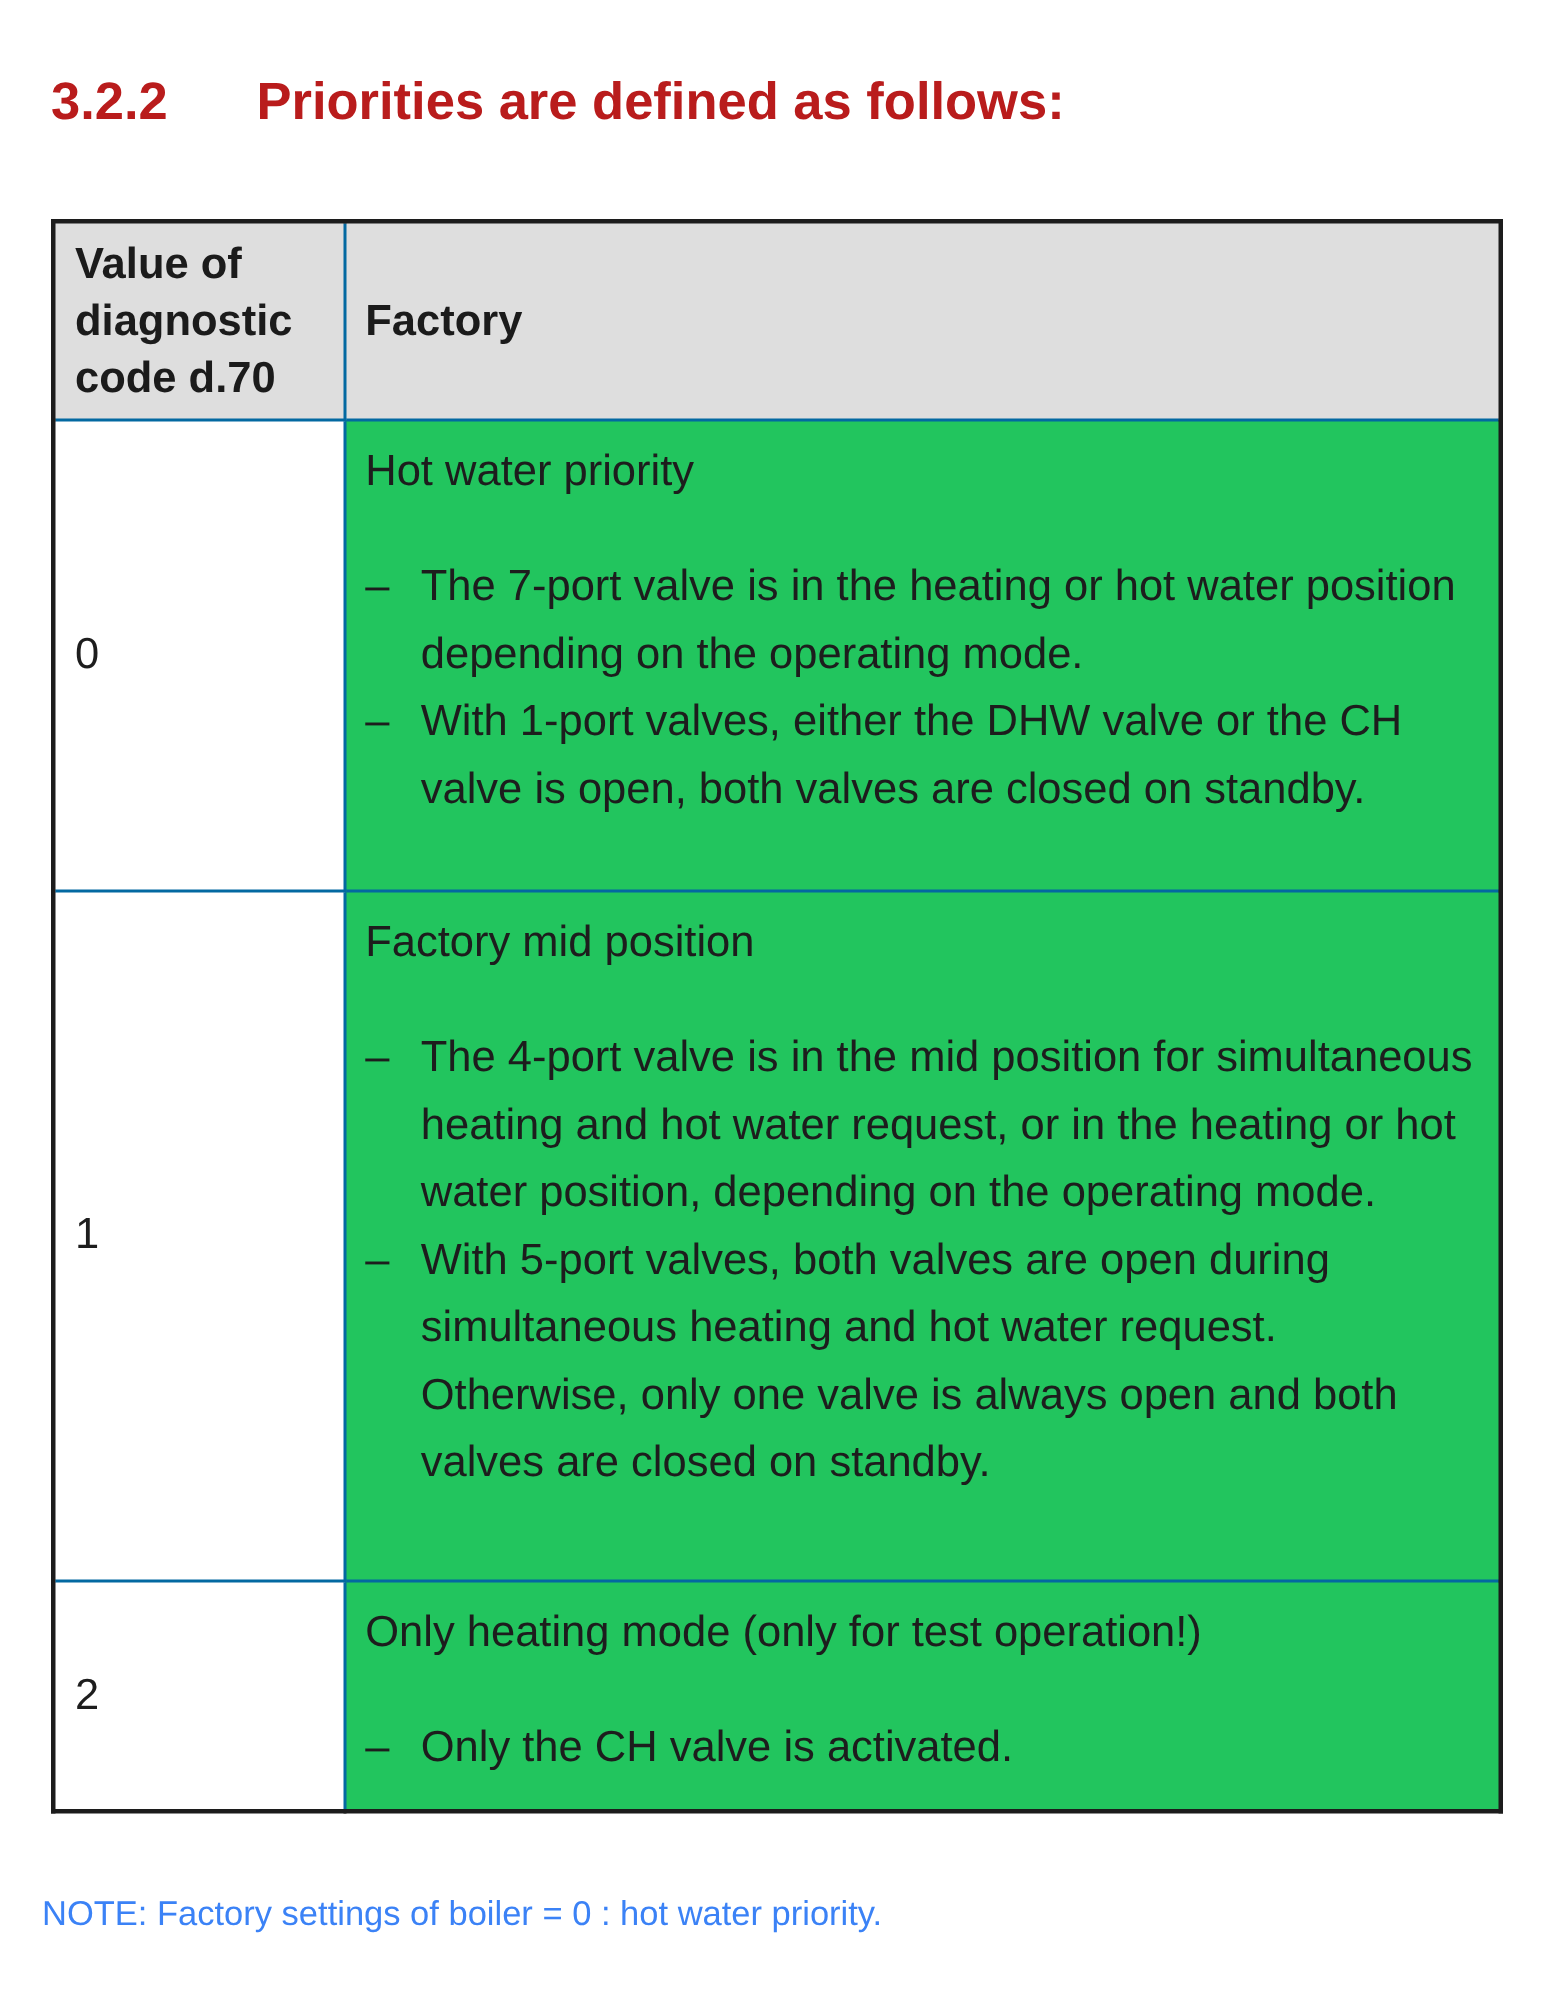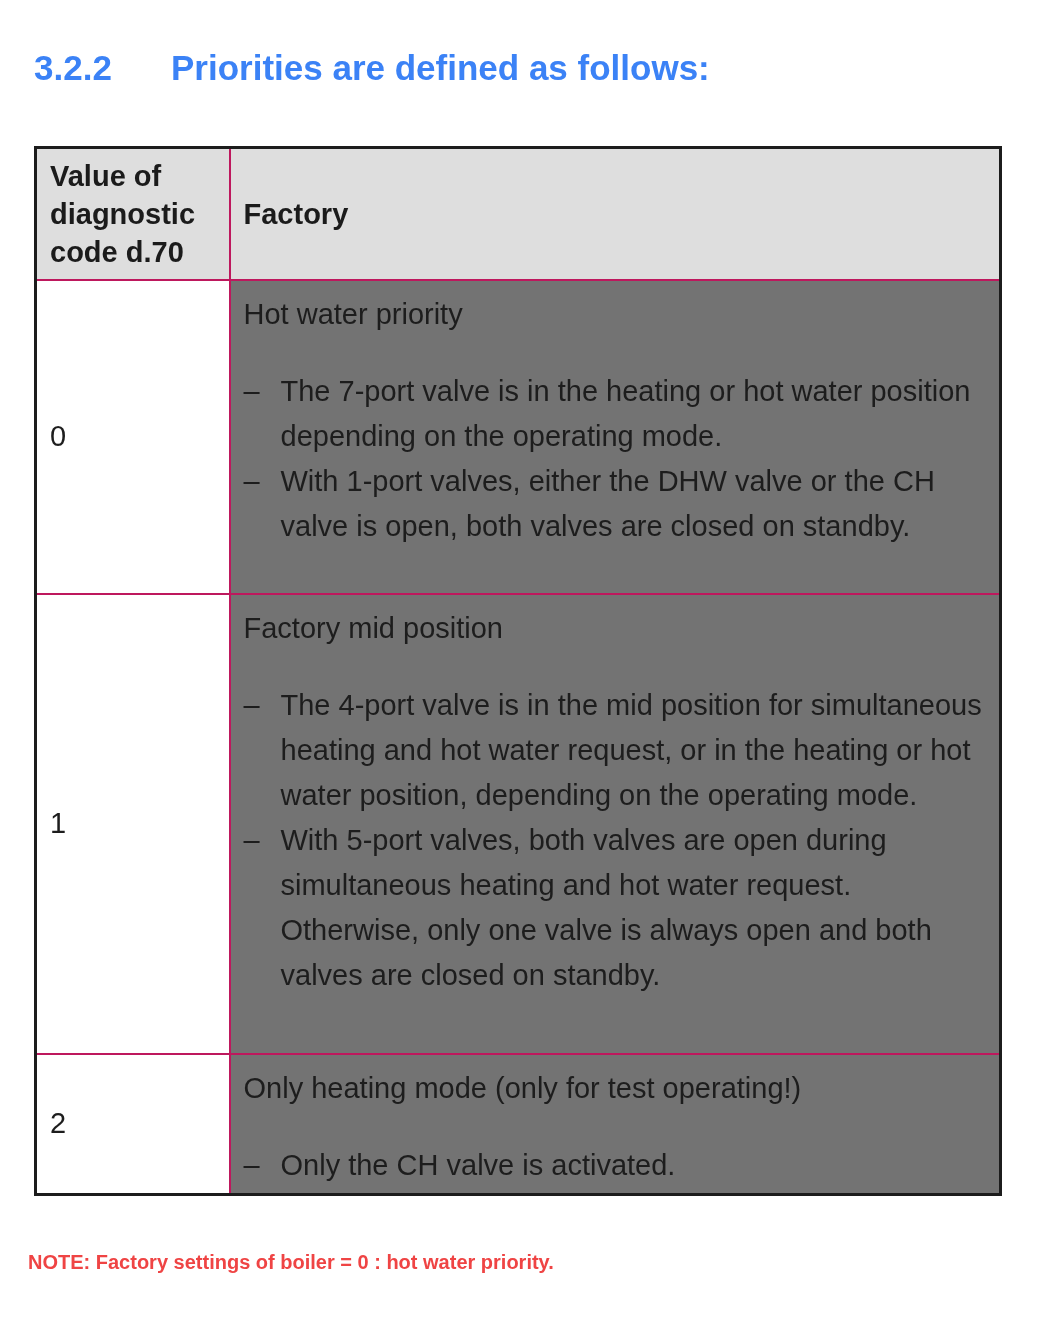--- a/index.html
+++ b/index.html
@@ -16,36 +16,36 @@
   }
   .page {
     padding: 47px 40px 0 34px;
     box-sizing: border-box;
   }
   .heading {
     margin: 0;
     font-size: 35px;
     font-weight: bold;
     line-height: 42px;
-    color: #3b82f6;
+    color: #b91c1c;
     white-space: nowrap;
   }
   .sec-num {
     display: inline-block;
     min-width: 137px;
   }
   .ptable {
     border-collapse: collapse;
     table-layout: fixed;
     width: 968px;
     margin-top: 57px;
     border: 3px solid #1c1c1c;
   }
   .ptable th, .ptable td {
-    border: 2px solid #be185d;
+    border: 2px solid #0369a1;
     box-sizing: border-box;
   }
   .col-value-w { width: 194px; }
   .ptable thead tr { height: 132px; }
   .ptable thead th {
     background: #dedede;
     font-size: 29px;
     line-height: 38px;
     font-weight: bold;
     text-align: left;
@@ -60,37 +60,36 @@
     vertical-align: middle;
     font-size: 29px;
     line-height: 45px;
     padding: 0 12px 0 13px;
     background: #ffffff;
   }
   .meaning-cell {
     vertical-align: top;
     font-size: 29px;
     line-height: 45px;
-    padding: 11px 14px 5px 13px;
-    background: #737373;
+    padding: 11px 14px 18px 13px;
+    background: #22c55e;
   }
   .meaning-title { margin: 0; }
   .bullets { margin-top: 32px; }
   .bullet { display: flex; align-items: flex-start; }
   .dash {
     flex: none;
     width: 37px;
   }
   .btext { flex: 1 1 auto; }
   .note {
     margin: 46px 0 0 -6px;
-    font-size: 20px;
+    font-size: 23px;
     line-height: 40px;
-    color: #ef4444;
-    font-weight: bold;
+    color: #3b82f6;
   }
 </style>
 </head>
 <body>
 
 <div class="page">
 
   <h1 class="heading"><span class="sec-num">3.2.2</span><span class="sec-title">Priorities are defined as follows:</span></h1>
 
   <table class="ptable">
@@ -133,21 +132,21 @@
             <div class="bullet">
               <span class="dash">–</span>
               <span class="btext">With 5-port valves, both valves are open during simultaneous heating and hot water request. Otherwise, only one valve is always open and both valves are closed on standby.</span>
             </div>
           </div>
         </td>
       </tr>
       <tr class="row-2">
         <td class="value-cell">2</td>
         <td class="meaning-cell">
-          <div class="meaning-title">Only heating mode (only for test operating!)</div>
+          <div class="meaning-title">Only heating mode (only for test operation!)</div>
           <div class="bullets">
             <div class="bullet">
               <span class="dash">–</span>
               <span class="btext">Only the CH valve is activated.</span>
             </div>
           </div>
         </td>
       </tr>
     </tbody>
   </table>

